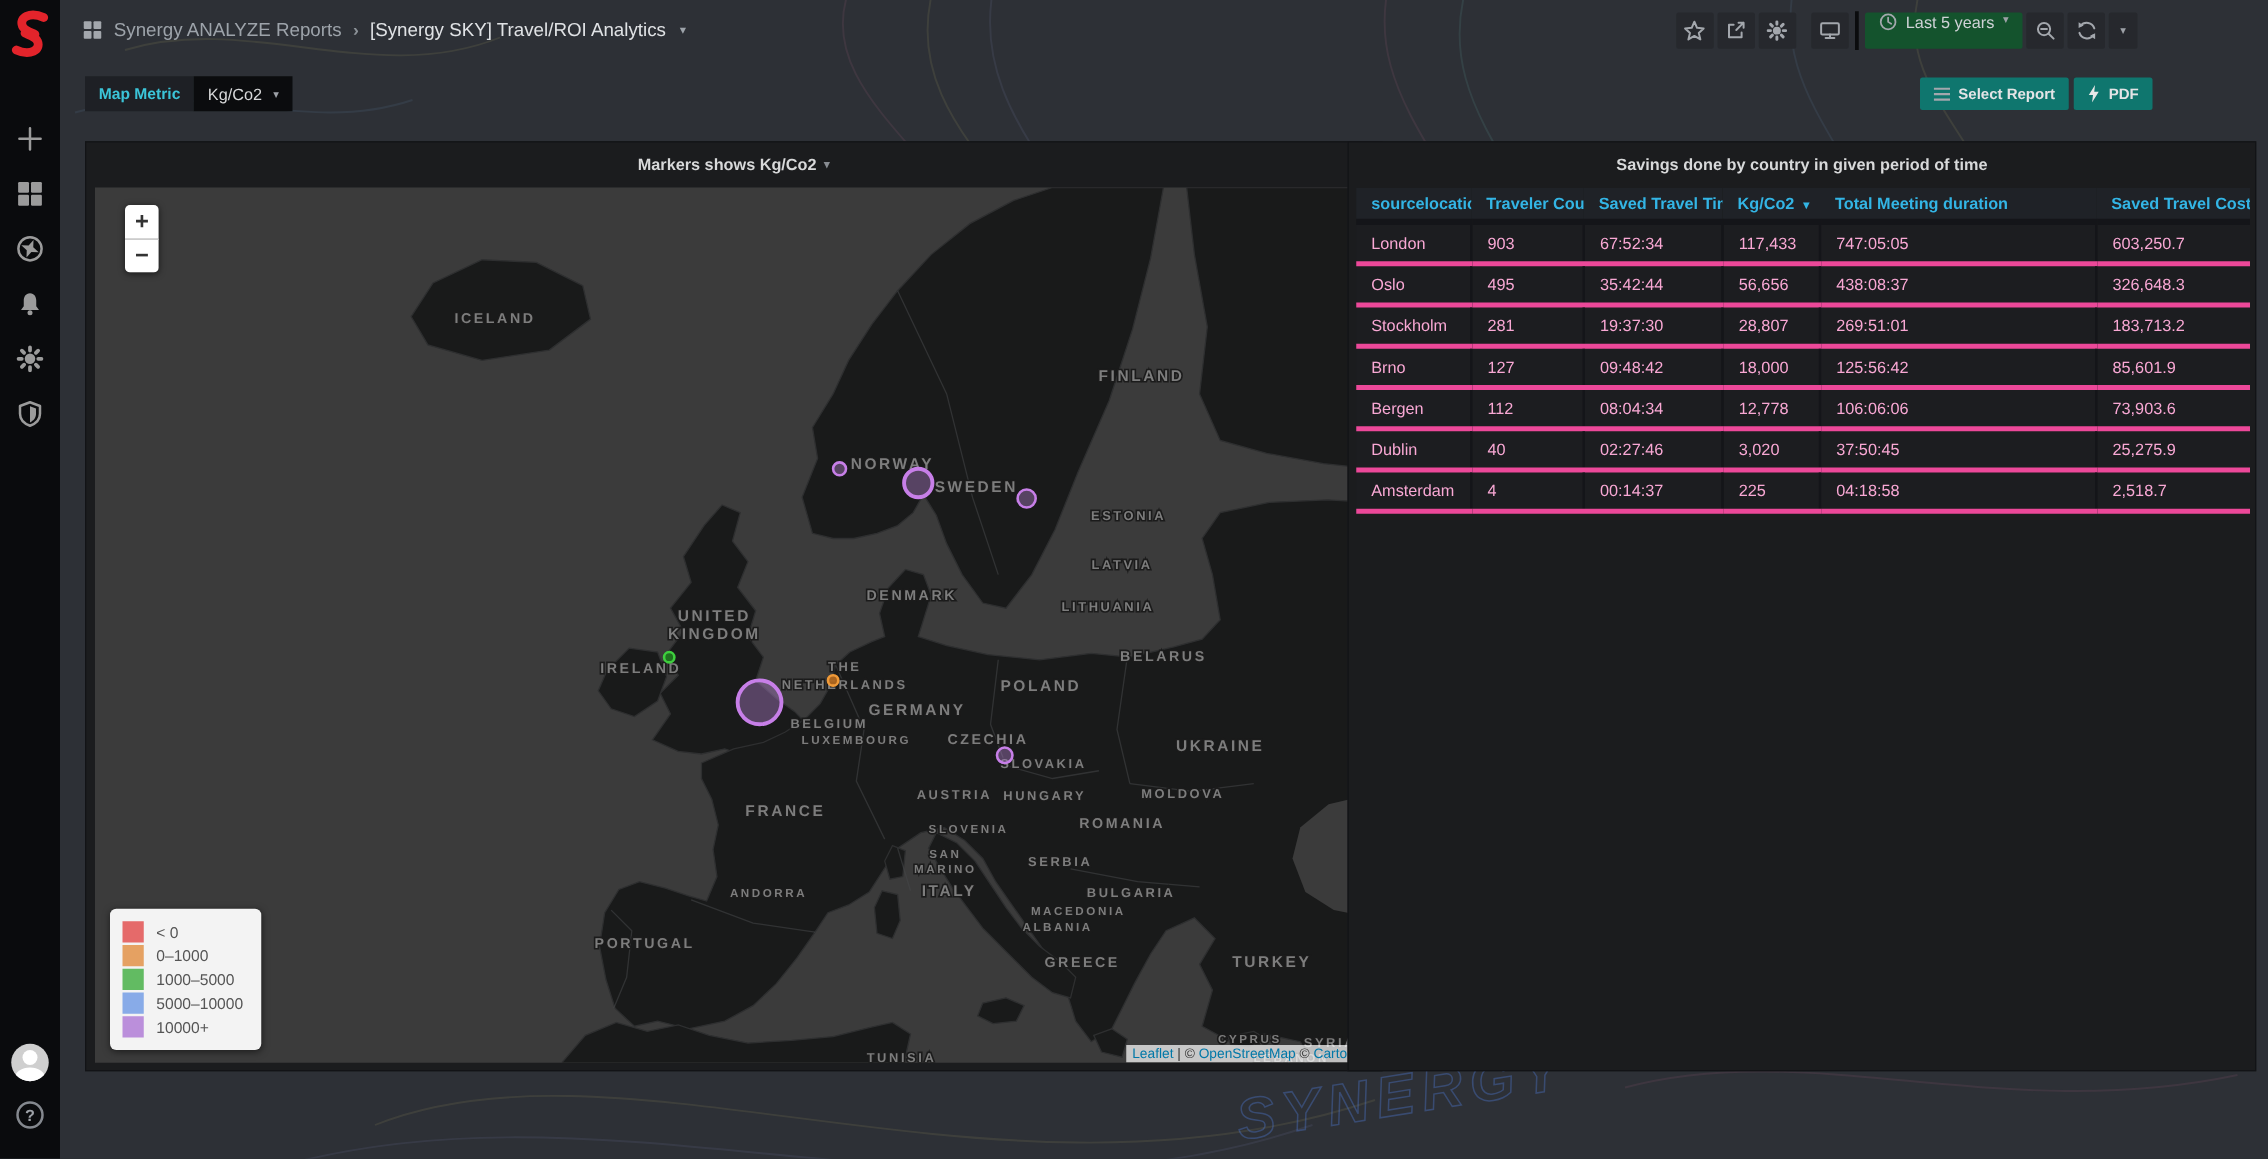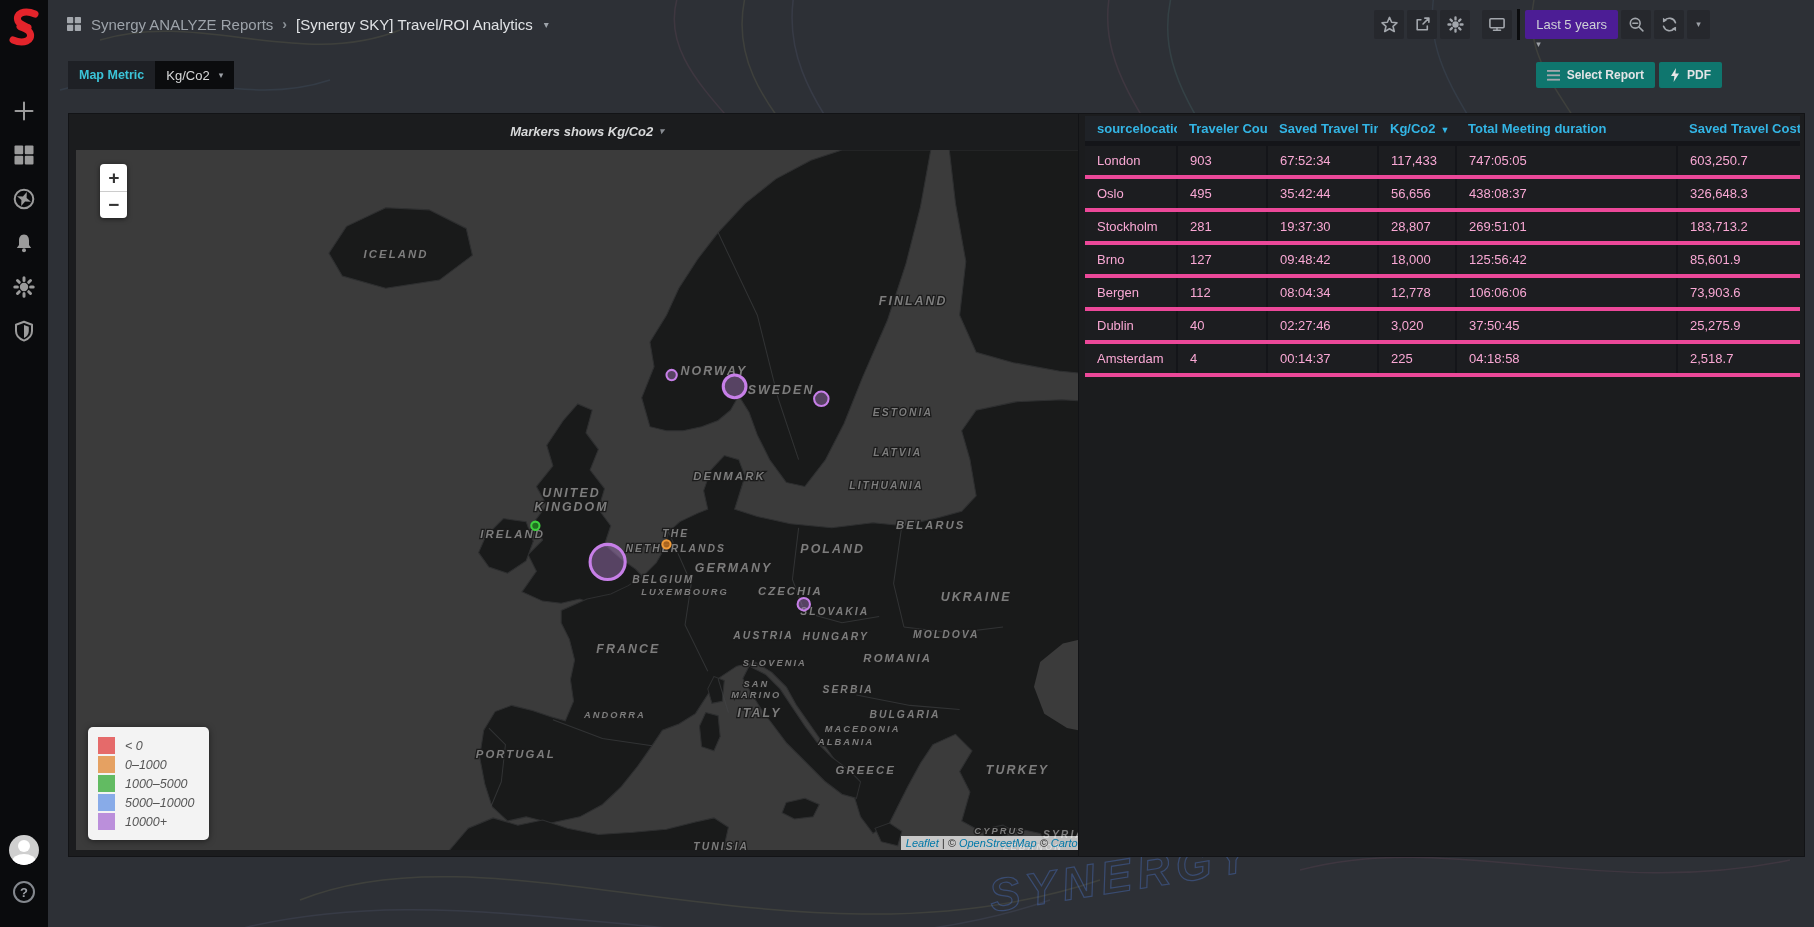--- a/index.html
+++ b/index.html
@@ -29,34 +29,34 @@
   
   .topnav { position:absolute; left:48px; top:0; right:0; height:48px; display:flex; align-items:center; padding:0 104px 0 18px; z-index:3; }
   .breadcrumb { display:flex; align-items:center; gap:9px; flex:1; }
   .bc-section { color:#9da3aa; font-size:15px; }
   .bc-sep { color:#8b9197; font-size:14px; font-weight:bold; }
   .bc-title { color:#e0e2e5; font-size:15px; font-weight:500; }
   .bc-caret { color:#9da3aa; font-size:10px; margin-left:2px; }
   .nav-actions { display:flex; align-items:center; gap:3px; }
   .icon-btn { width:30px; height:29px; background:#26282d; border-radius:2px; display:flex; align-items:center; justify-content:center; cursor:pointer; }
   .nav-sep { width:3px; height:31px; background:#0b0c0e; margin:0 2px; }
-  .time-btn { height:29px; background:#4c1d95; border-radius:2px; display:flex; align-items:flex-start; gap:7px; padding:0 11px; color:#cfd2d6; font-size:13px; cursor:pointer;flex-direction:column; }
+  .time-btn { height:29px; background:#14532d; border-radius:2px; display:flex; align-items:flex-start; gap:7px; padding:0 11px; color:#cfd2d6; font-size:13px; cursor:pointer; }
   .caret-glyph { font-size:9px; color:#9da1a7; }
 
   
   .subnav { position:absolute; left:68px; top:60px; right:92px; height:30px; display:flex; align-items:center; z-index:3; }
   .metric-widget { display:flex; align-items:stretch; height:28px; }
   .metric-label { background:#1e2025; color:#3bc4d8; font-size:12.5px; font-weight:bold; display:flex; align-items:center; padding:0 11px; }
   .metric-value { background:#0b0c0e; color:#d8d9da; font-size:13px; display:flex; align-items:center; gap:9px; padding:0 11px; cursor:pointer; }
   .right-actions { margin-left:auto; display:flex; gap:4px; }
   .sub-btn { background:#0f766e; height:26px; border-radius:2px; padding:0 11px; display:flex; align-items:center; gap:7px; color:#e3e4e6; font-size:12px; font-weight:bold; cursor:pointer; }
 
   
   .panel { position:absolute; background:#1b1c1e; border:1px solid #121316; z-index:2; }
-  #map-panel   { left:68px;  top:113px; width:1038px; height:744px;font-style:italic; }
+  #map-panel   { left:68px;  top:113px; width:1038px; height:744px; }
   #table-panel { left:1078px; top:113px; width:727px;  height:744px; }
   .panel-title { height:34px; display:flex; align-items:center; justify-content:center; gap:6px; color:#d8d9da; font-size:13px; font-weight:bold; }
   .title-caret { color:#888c92; font-size:9px; }
 
   
   .map-body { position:absolute; left:7px; right:7px; top:36px; bottom:6px; background:#3b3b3b; overflow:hidden; cursor:grab; }
   .country-label { fill:#7d7d7d; font-family:"Liberation Sans",sans-serif; font-weight:bold; letter-spacing:2px; text-anchor:middle; paint-order:stroke; stroke:#1b1b1b; stroke-width:2.5px; }
   .leaflet-zoom { position:absolute; left:24px; top:14px; width:27px; border-radius:4px; overflow:hidden; box-shadow:0 1px 5px rgba(0,0,0,.55); z-index:4; }
   .zbtn { width:27px; height:27px; background:#fff; color:#333; font-size:19px; font-weight:bold; display:flex; align-items:center; justify-content:center; cursor:pointer; }
   .zbtn + .zbtn { border-top:1px solid #ccc; }
@@ -399,20 +399,23 @@
           <span class="swatch" style="background: rgb(187, 143, 219);"></span>
           <span class="legend-label">10000+</span>
         </div>
       </div>
 
     <div class="attribution" id="map-attribution"><a href="#">Leaflet</a><span> | © </span><a href="#">OpenStreetMap</a><span> © </span><a href="#">CartoDB</a></div>
   </div>
 </div>
 
 <div class="panel" id="table-panel">
+  <div class="panel-title">
+    <span>Savings done by country in given period of time</span>
+  </div>
   <div class="table-wrap">
     <table>
       <colgroup>
           <col class="c1">
           <col class="c2">
           <col class="c3">
           <col class="c4">
           <col class="c5">
           <col class="c6">
         </colgroup>

